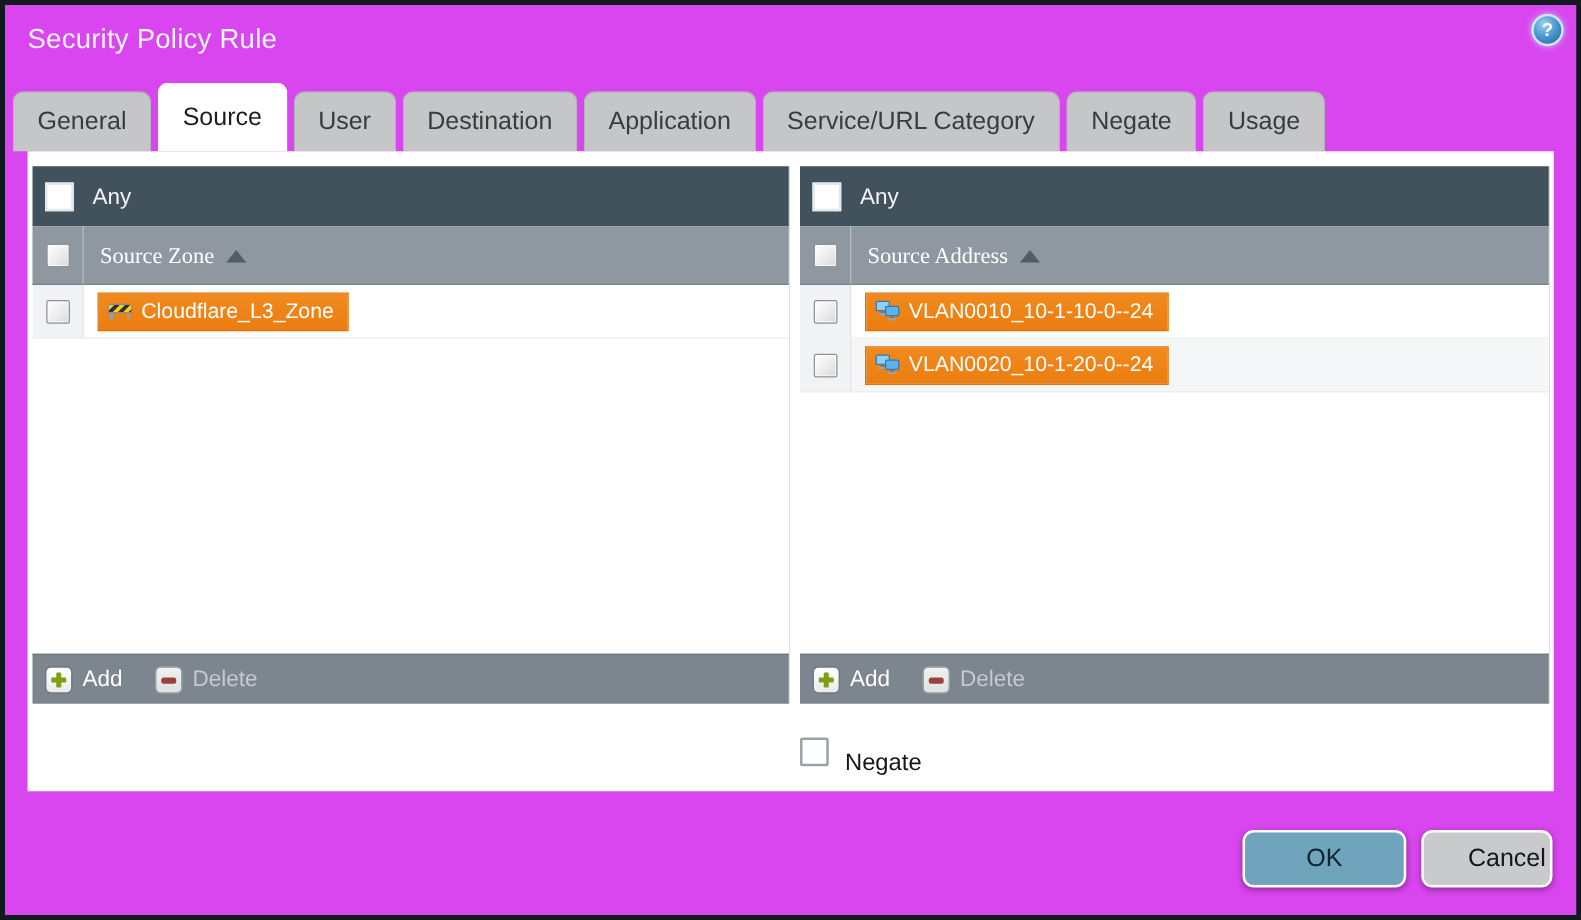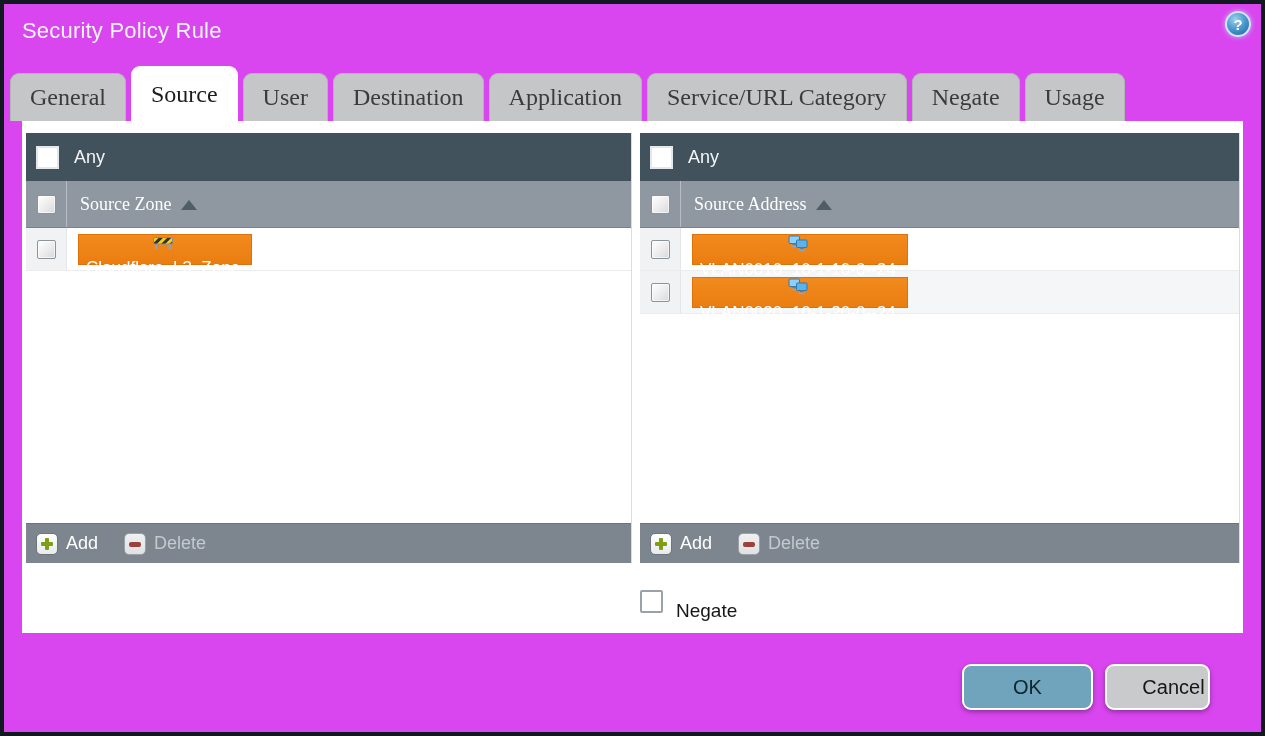--- a/index.html
+++ b/index.html
@@ -17,23 +17,23 @@
     position:absolute; right:10px; top:7px; width:26px; height:26px; border-radius:50%;
     background:radial-gradient(circle at 38% 30%, #9fd2ef 0%, #4d9cd0 45%, #1f5f9e 100%);
     border:2px solid #cfe7f5; color:#ffffff; font-weight:bold; font-size:15px;
     display:flex; align-items:center; justify-content:center;
     box-shadow:0 0 5px rgba(190,225,245,.8); cursor:pointer;
   }
 
   
   .tabs { position:absolute; left:6px; top:58px; height:59px; display:flex; align-items:flex-end; gap:5px; }
   .tab {
-    background:#c5c6c7; color:#3b3b3b; font-size:24px; padding:4px 19px; height:48px;
+    background:#c5c6c7; color:#3b3b3b; font-size:20px; padding:4px 19px; height:48px;
     display:flex; align-items:center; border-radius:9px 9px 0 0; cursor:pointer;
-    border:1px solid #b3b4b5; border-bottom:none; white-space:nowrap;font-family:Liberation Serif, serif;
+    border:1px solid #b3b4b5; border-bottom:none; white-space:nowrap;
   }
   .tab.active {
     background:#ffffff; color:#1d1d1d; height:55px; border-color:#ffffff; z-index:3; padding-bottom:4px;
   }
 
   
   .content {
     position:absolute; left:18px; top:117px; width:1221px; height:512px;
     background:#ffffff; z-index:2;
   }
@@ -73,21 +73,21 @@
 
   .rows { flex:1 1 auto; background:#ffffff; overflow:hidden; }
   .row { height:43px; display:flex; align-items:center; border-bottom:1px solid #ececed; }
   .row.alt { background:#f5f6f7; }
   .row-cbcell { width:41px; align-self:stretch; display:flex; align-items:center; justify-content:center;
                 background:#f1f2f3; border-right:1px solid #e4e5e6; }
 
   .tag {
     display:inline-flex; align-items:center; gap:7px; height:31px; margin-left:11px;
     background:linear-gradient(#f28a1e,#ea7d10); border:1px solid #de7109;
-    padding:0 11px 0 7px; color:#ffffff; font-size:17px; white-space:nowrap; cursor:pointer;flex-direction:column;
+    padding:0 11px 0 7px; color:#ffffff; font-size:17px; white-space:nowrap; cursor:pointer;
   }
   .tag svg { flex:0 0 auto; }
 
   .panel-footer {
     height:40px; background:#7d868f; border-top:1px solid #6c757d;
     display:flex; align-items:center; gap:26px; padding-left:10px; flex:0 0 auto;
   }
   .foot-btn { display:inline-flex; align-items:center; gap:8px; cursor:pointer; }
   .foot-btn .label { color:#ffffff; font-size:18px; }
   .foot-btn.disabled { cursor:default; }
@@ -103,21 +103,21 @@
   .minus-bar { position:absolute; left:4px; top:8.5px; width:12px; height:4.5px; border-radius:2px; background:#9c423b; }
 
   .negate { position:absolute; left:618px; top:459px; display:flex; align-items:center; gap:13px; }
   .negate-cb { width:23px; height:23px; background:#ffffff; border:2px solid #9aa2a8; border-radius:2px; }
   .negate-label { font-size:19px; color:#161616;margin-top:20px; }
 
   
   .btn {
     position:absolute; top:660px; height:46px; border-radius:9px; border:2.5px solid #ffffff;
     font-family:"Liberation Sans", sans-serif; font-size:20px; color:#0f2530;
-    cursor:pointer; box-shadow:0 2px 5px rgba(0,0,0,.35); z-index:4;
+    cursor:pointer; box-shadow:0 2px 5px rgba(0,0,0,.35); z-index:4;margin-left:32px;
   }
   .btn.ok     { left:958px;  width:131px; background:#70a3bc; }
   .btn.cancel { left:1101px; width:105px; background:#c9cacc; color:#161616;padding-left:32px; }
 </style>
 </head>
 <body>
 
 <div class="frame">
 
   <div class="titlebar">

